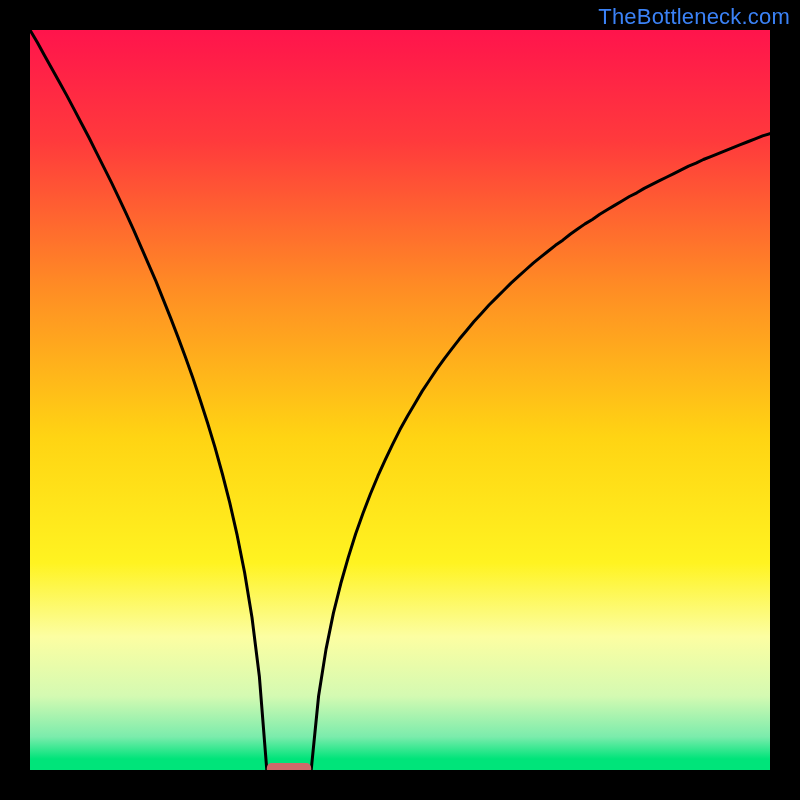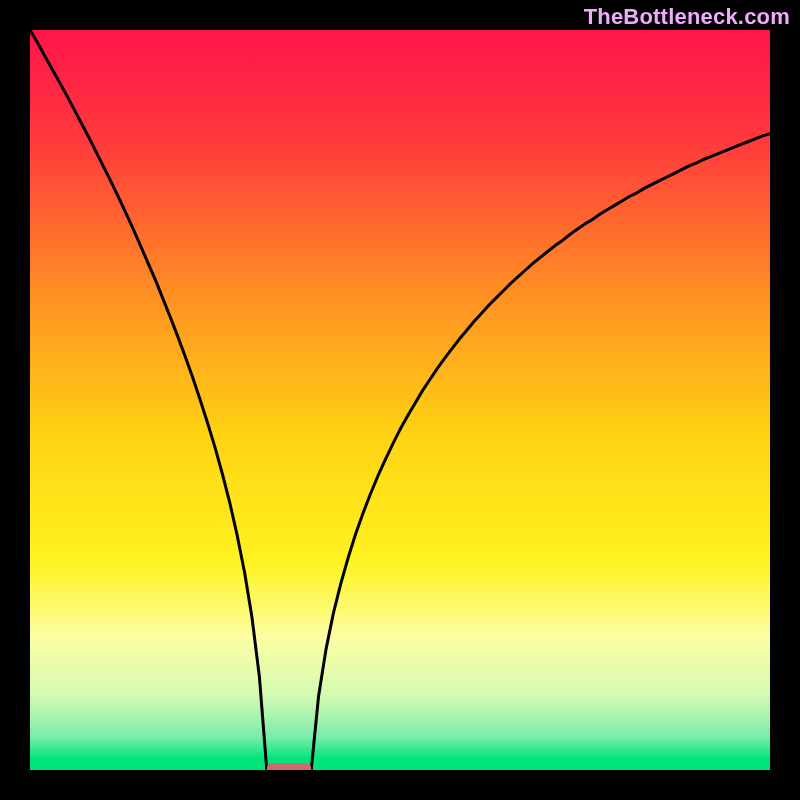--- a/index.html
+++ b/index.html
@@ -23,23 +23,23 @@
     position: absolute;
     left: 0;
     top: 0;
     width: 740px;
     height: 740px;
   }
   .watermark {
     position: absolute;
     top: 4px;
     right: 10px;
-    color: #f0abfc;
+    color: #3b82f6;
     font-size: 22px;
-    font-weight: 700;
+    font-weight: 400;
     letter-spacing: 0.2px;
   }
   svg { display: block; }
 </style>
 </head>
 <body>
 
 <div class="frame">
   <svg class="plot" viewBox="0 0 740 740">
     <defs>

